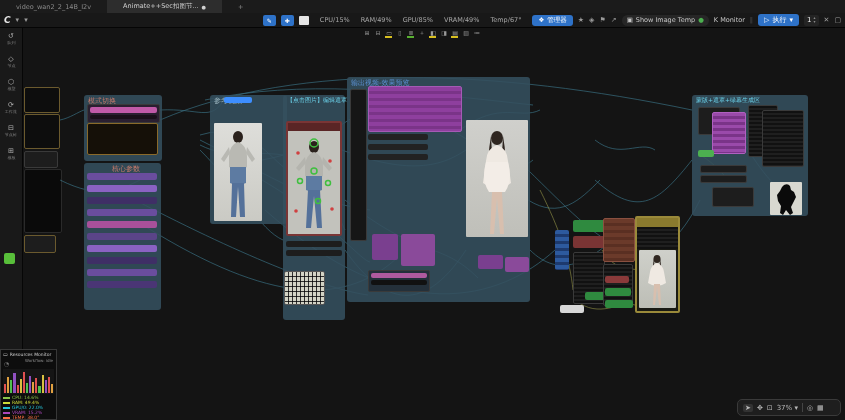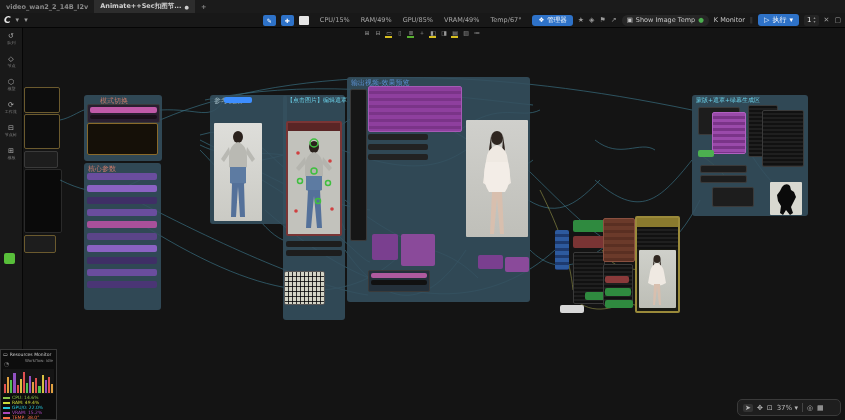--- a/index.html
+++ b/index.html
@@ -1,21 +1,21 @@
 <!DOCTYPE html>
 <html><head>
 <meta charset="utf-8">
 <style>
   html,body{margin:0;padding:0;background:#000;}
   #screen{position:relative;width:845px;height:420px;background:#141414;overflow:hidden;
     font-family:"DejaVu Sans",sans-serif;color:#ccc;-webkit-font-smoothing:antialiased;}
   .abs{position:absolute;}
   
   #tabbar{left:0;top:0;width:845px;height:13px;background:#1b1b1b;display:flex;align-items:center;font-size:6.5px;color:#8a8a8a;}
-  .tab{height:13px;display:flex;align-items:center;gap:3px;padding:0 6px;white-space:nowrap;font-weight:bold;}
+  .tab{height:13px;display:flex;align-items:center;gap:3px;padding:0 16px;white-space:nowrap;}
   .tab.active{background:#2d2d2d;color:#d0d0d0;}
   
   #menubar{left:0;top:13px;width:845px;height:15px;background:#181818;border-bottom:1px solid #050505;display:flex;align-items:center;gap:5px;padding:0 4px;box-sizing:border-box;font-size:6.5px;}
   .mb-icon{color:#9a9a9a;font-size:7px;line-height:1;}
   .blue-btn{background:#2e72c8;color:#fff;border-radius:2px;width:13px;height:11px;display:flex;align-items:center;justify-content:center;font-size:6px;}
   .white-btn{background:#e4e4e4;width:10px;height:9px;border-radius:1px;}
   .stat{color:#a8a8a8;margin-left:6px;white-space:nowrap;}
   .pill{background:#262626;border-radius:7px;height:11px;display:flex;align-items:center;gap:3px;padding:0 5px;color:#c8c8c8;white-space:nowrap;}
   .runbtn{background:#2e72c8;border-radius:3px;height:12px;display:flex;align-items:center;gap:3px;padding:0 6px;color:#fff;font-size:7px;white-space:nowrap;}
   .stepper{background:#242424;border-radius:2px;height:11px;display:flex;align-items:center;gap:2px;padding:0 3px;color:#eee;font-size:7px;}
@@ -200,30 +200,30 @@
       <path d="M540,190 C560,230 570,260 573,290"></path>
     </g>
     <g fill="none" stroke="#7ac24a" stroke-width="0.7" opacity="0.6">
       <path d="M604,295 C615,300 625,298 633,300"></path>
       <path d="M698,154 C710,160 720,170 728,180"></path>
     </g>
   </svg>
 
 
   <div class="abs grp" style="left:84px;top:95px;width:78px;height:66px;">
-    <div class="grp-label" style="color:#c87a6a;margin-left:12px;">模式切换</div>
+    <div class="grp-label" style="color:#c87a6a;">模式切换</div>
     <div class="abs node" style="left:3px;top:9px;width:71px;height:17px;background:#2a1f30;">
       <div class="bar" style="margin:2px;height:6px;background:#c05aa8;"></div>
       <div class="bar" style="margin:2px;height:4px;background:#191019;"></div>
     </div>
     <div class="abs" style="left:3px;top:28px;width:69px;height:30px;background:#151008;border:1px solid #8a6a2a;border-radius:2px;"></div>
   </div>
 
   <div class="abs grp" style="left:84px;top:163px;width:77px;height:147px;">
-    <div class="grp-label" style="color:#c87a6a;">核心参数</div>
+    <div class="grp-label" style="color:#c87a6a;margin-left:24px;">核心参数</div>
     <div class="abs" style="left:3px;top:10px;width:70px;">
       <div class="bar" style="height:7px;margin-bottom:5px;background:#6a4d9e;"></div>
       <div class="bar" style="height:7px;margin-bottom:5px;background:#8a62c2;"></div>
       <div class="bar" style="height:7px;margin-bottom:5px;background:#3f2f66;"></div>
       <div class="bar" style="height:7px;margin-bottom:5px;background:#6a4d9e;"></div>
       <div class="bar" style="height:7px;margin-bottom:5px;background:#a8509a;"></div>
       <div class="bar" style="height:7px;margin-bottom:5px;background:#5a4488;"></div>
       <div class="bar" style="height:7px;margin-bottom:5px;background:#8a62c2;"></div>
       <div class="bar" style="height:7px;margin-bottom:5px;background:#3f2f66;"></div>
       <div class="bar" style="height:7px;margin-bottom:5px;background:#6a4d9e;"></div>

